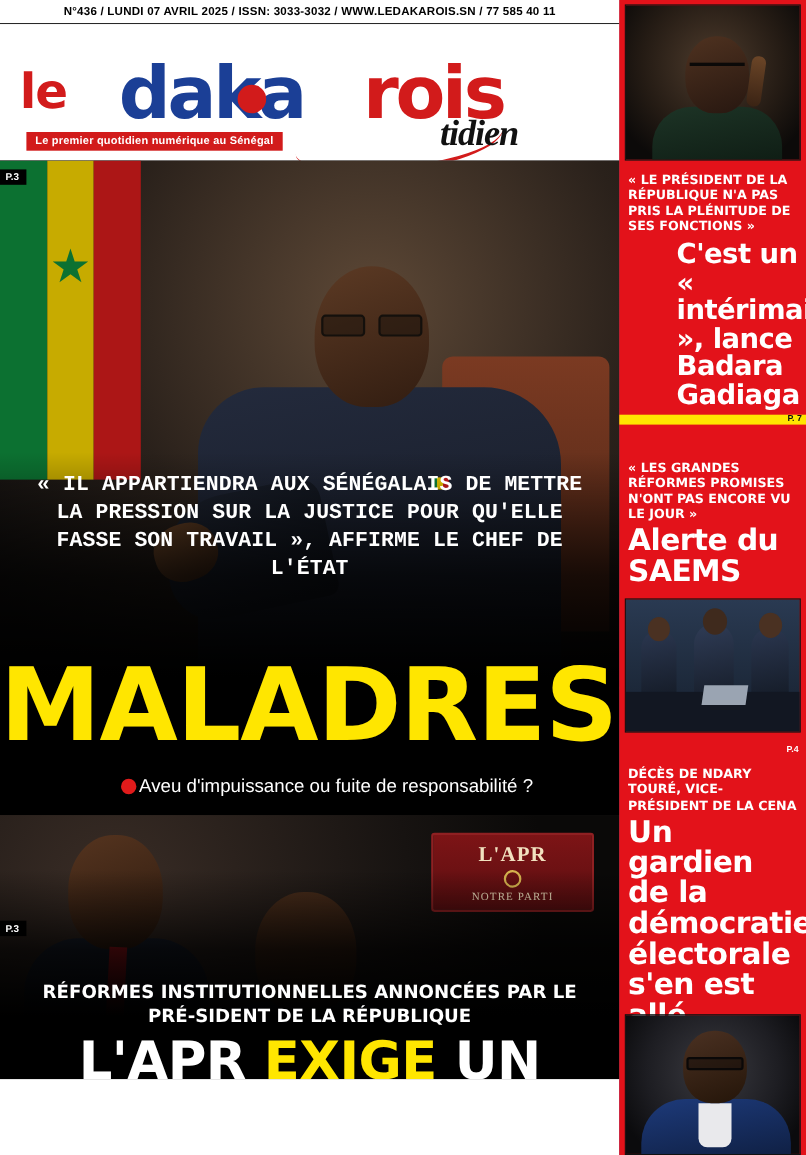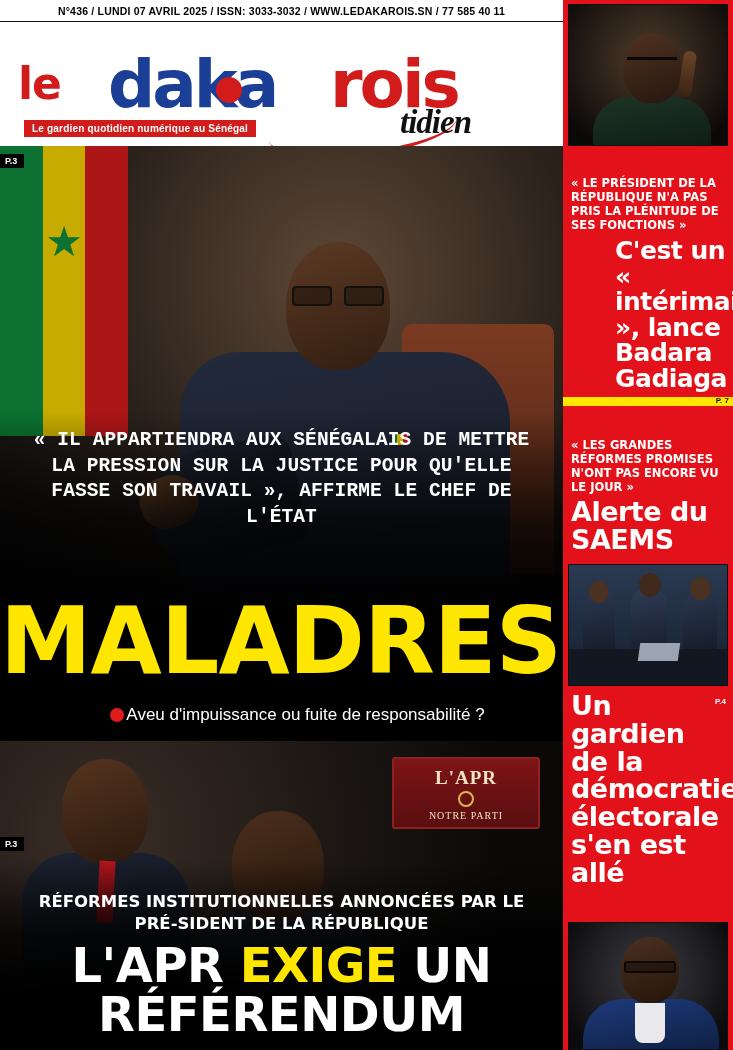--- a/index.html
+++ b/index.html
@@ -152,21 +152,21 @@
     position:absolute; left:0; right:0; bottom:16px;
     display:flex; align-items:center; justify-content:center; gap:2px;
     color:#fff; font-size:17px;
     font-family:Liberation Sans, sans-serif;
     margin-left:32px;
   }
   .bullet-red { width:14px; height:14px; border-radius:50%; background:#e01b1b; display:inline-block; }
 
   
   .bottom {
-    position:absolute; left:0; top:741px; width:563px; height:309px;
+    position:absolute; left:0; top:741px; width:563px; height:240px;
     background:#0a0a0a; overflow:hidden;
   }
   .bottom-photo {
     position:absolute; inset:0;
     background:
       radial-gradient(circle at 18% 30%, #3a2d26 0%, #171311 55%, #0a0908 80%),
       linear-gradient(90deg,#1a1512 0%, #0e0c0b 60%, #151110 100%);
   }
   .apr-sign {
     position:absolute; left:392px; top:16px; width:148px; height:72px;
@@ -220,21 +220,21 @@
       background:linear-gradient(160deg,#4f3220,#271710); border-radius:48% 48% 44% 44%; }
   .r1-glass { position:absolute; left:58px; top:52px; width:50px; height:11px;
       border-top:3px solid #0b0908; }
   .r1-body { position:absolute; left:24px; top:92px; width:118px; height:60px;
       background:linear-gradient(170deg,#1d3426,#0d1a12); border-radius:36px 36px 0 0; }
   .r1-finger { position:absolute; left:112px; top:46px; width:13px; height:46px;
       background:linear-gradient(180deg,#6b4527,#3a2314); border-radius:6px; transform:rotate(8deg); }
 
   .r-kicker {
     color:#fff; font-size:11.5px; font-weight:bold; line-height:1.22;
-    padding:6px 6px 2px 8px; font-family:"DejaVu Sans", sans-serif;margin-top:20px;
+    padding:6px 6px 2px 8px; font-family:"DejaVu Sans", sans-serif;
   }
   .r-head {
     color:#fff; font-size:25px; font-weight:bold; line-height:1.02;
     padding:4px 6px 6px 8px; font-family:"DejaVu Sans", sans-serif; letter-spacing:-0.5px;margin-left:44px;
   }
   .r-yellow-bar {
     height:9px; background:#ffe600; position:relative;
   }
   .r-yellow-bar .pg {
     position:absolute; right:4px; top:-1px; font-size:8px; font-weight:bold; color:#111;
@@ -292,21 +292,21 @@
 
     <div class="masthead-bar">N°436 / LUNDI 07 AVRIL 2025 / ISSN: 3033-3032 / WWW.LEDAKAROIS.SN / 77 585 40 11</div>
 
     <div class="logo-block">
       <div class="logo-le">le</div>
       <div class="logo-daka">daka</div>
       <div class="logo-dot"></div>
       <div class="logo-rois">rois</div>
       <div class="logo-swoosh"></div>
       <div class="logo-tidien">tidien</div>
-      <div class="logo-tag">Le gardien quotidien numérique au Sénégal</div>
+      <div class="logo-tag">Le premier quotidien numérique au Sénégal</div>
     </div>
 
     <div class="hero">
       <div class="hero-photo">
         <div class="flag">
           <div class="g"></div>
           <div class="y">
               <div class="star">★</div>
             </div>
           <div class="r"></div>
@@ -377,20 +377,21 @@
         <div class="r2-p2h"></div>
         <div class="r2-p3"></div>
         <div class="r2-p3h"></div>
         <div class="r2-table"></div>
         <div class="r2-laptop"></div>
       </div>
       <div class="r-pg-right">P.4</div>
     </div>
 
     <div class="r-section3">
+      <div class="r-kicker-caps">DÉCÈS DE NDARY TOURÉ, VICE-PRÉSIDENT DE LA CENA</div>
       <div class="r-head-white">Un gardien de la démocratie électorale s'en est allé</div>
     </div>
 
     <div class="r-photo-3">
       <div class="r3-body"></div>
       <div class="r3-shirt"></div>
       <div class="r3-head"></div>
       <div class="r3-glass"></div>
     </div>
   </div>

